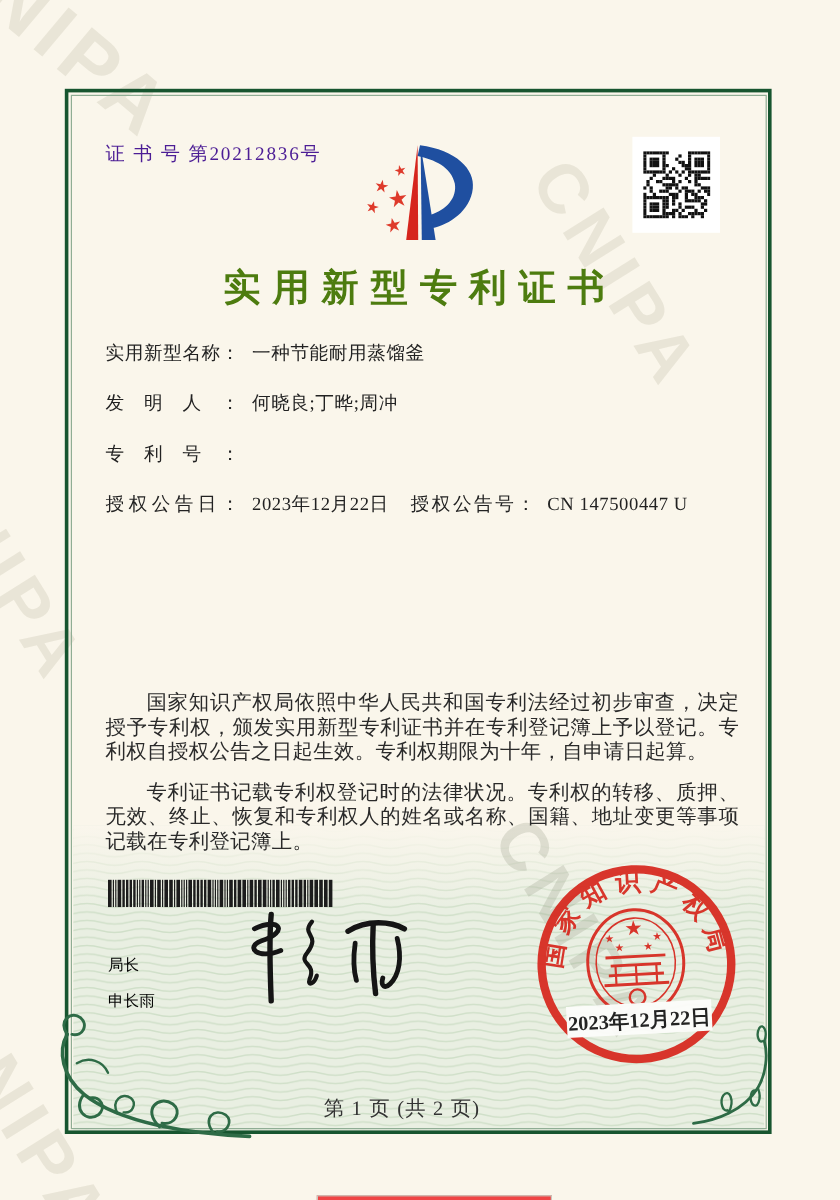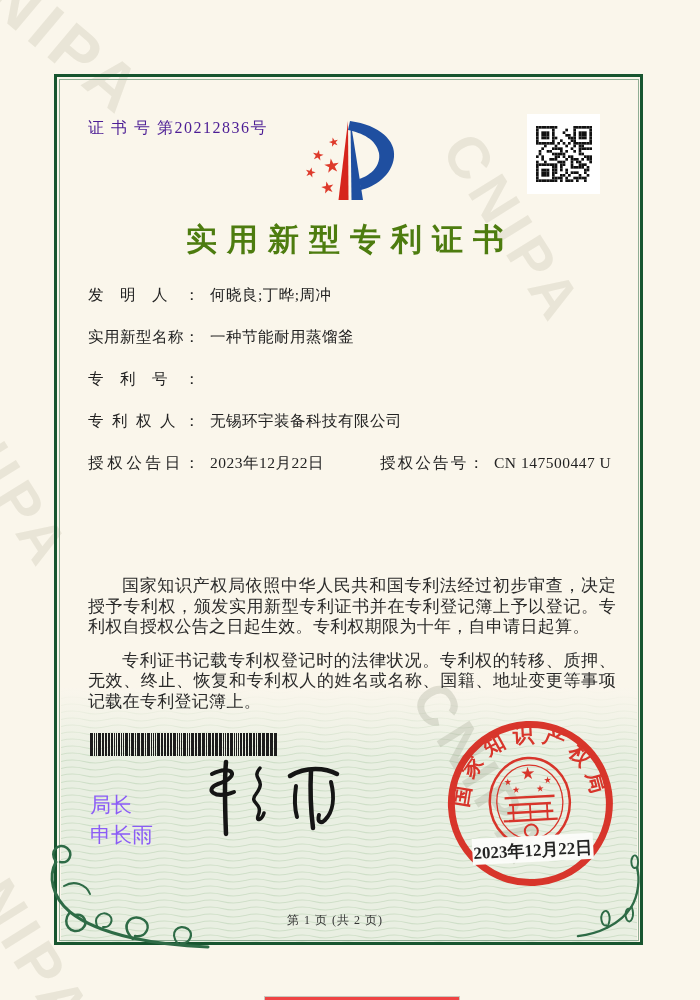--- a/index.html
+++ b/index.html
@@ -62,42 +62,42 @@
   }
 
   .fields { position:absolute; left:88px; top:284px; width:530px; z-index:4; }
   .frow { height:42px; display:flex; align-items:flex-start; line-height:22px; font-size:15.5px; color:#222; }
   .flabel {
     display:inline-block; width:112px; text-align:justify; text-align-last:justify;
     letter-spacing:0.5px; flex:0 0 auto;
   }
   .flabel2 {
     display:inline-block; width:104px; text-align:justify; text-align-last:justify;
-    margin-left:38px; flex:0 0 auto;
+    flex:0 0 auto;
   }
   .fvalue { margin-left:10px; letter-spacing:0.5px; }
   .fvalue-fixed { min-width:132px; }
 
   .paras { position:absolute; left:88px; top:576px; width:528px; z-index:4;
     font-size:17px; line-height:20.5px; color:#2a2a2a; letter-spacing:0.3px; }
   .paras p { text-indent:2em; text-align:justify; }
   .paras p + p { margin-top:13px; }
 
   .barcode { position:absolute; left:90px; top:733px; z-index:4; }
 
   .chief { position:absolute; left:90px; top:790px; z-index:4;
-    font-family:Liberation Sans, sans-serif;
-    font-size:21px; color:#8b5cf6; line-height:30px; }
+    font-family:Liberation Mono, monospace;
+    font-size:13px; color:#000000; line-height:30px; }
 
   .signature { position:absolute; left:198px; top:754px; z-index:4; }
 
   .seal { position:absolute; left:443px; top:716px; z-index:5; transform:rotate(-3deg); opacity:0.93; }
 
   .page-info { position:absolute; left:45px; top:912px; width:580px; text-align:center; z-index:4;
-    font-size:12px; color:#333; letter-spacing:1px; }
+    font-size:17px; color:#333; letter-spacing:1px; }
 
   .foot-note {
     position:absolute; left:264px; top:996px; width:196px; height:36px; z-index:6;
     background:#ef4444; border:1px solid #c9c7bd;
     display:flex; align-items:center; justify-content:center;
     font-size:15px; color:#222; letter-spacing:2px;
   }
 
   .flourish-bl { position:absolute; left:38px; top:816px; z-index:6; }
   .flourish-br { position:absolute; left:572px; top:832px; z-index:6; transform:scaleX(-1); }
@@ -367,33 +367,29 @@
       <rect x="34.67" y="53.33" width="2.67" height="2.67" fill="#111"></rect>
       <rect x="40.00" y="53.33" width="2.67" height="2.67" fill="#111"></rect>
       <rect x="48.00" y="53.33" width="2.67" height="2.67" fill="#111"></rect>
     </svg>
 </div>
 
 <div class="title">实用新型专利证书</div>
 
 <div class="fields">
   <div class="frow">
+    <span class="flabel">实用新型名称：</span>
+    <span class="fvalue">一种节能耐用蒸馏釜</span>
+  </div>
+  <div class="frow">
     <span class="flabel">发明人：</span>
     <span class="fvalue">何晓良;丁晔;周冲</span>
   </div>
   <div class="frow">
-    <span class="flabel">实用新型名称：</span>
-    <span class="fvalue">一种节能耐用蒸馏釜</span>
-  </div>
-  <div class="frow">
     <span class="flabel">专利号：</span>
-  </div>
-  <div class="frow">
-    <span class="flabel">专利权人：</span>
-    <span class="fvalue">无锡环宇装备科技有限公司</span>
   </div>
   <div class="frow">
     <span class="flabel">授权公告日：</span>
     <span class="fvalue fvalue-fixed">2023年12月22日</span>
     <span class="flabel2">授权公告号：</span>
     <span class="fvalue">CN 147500447 U</span>
   </div>
 </div>
 
 <div class="paras">

